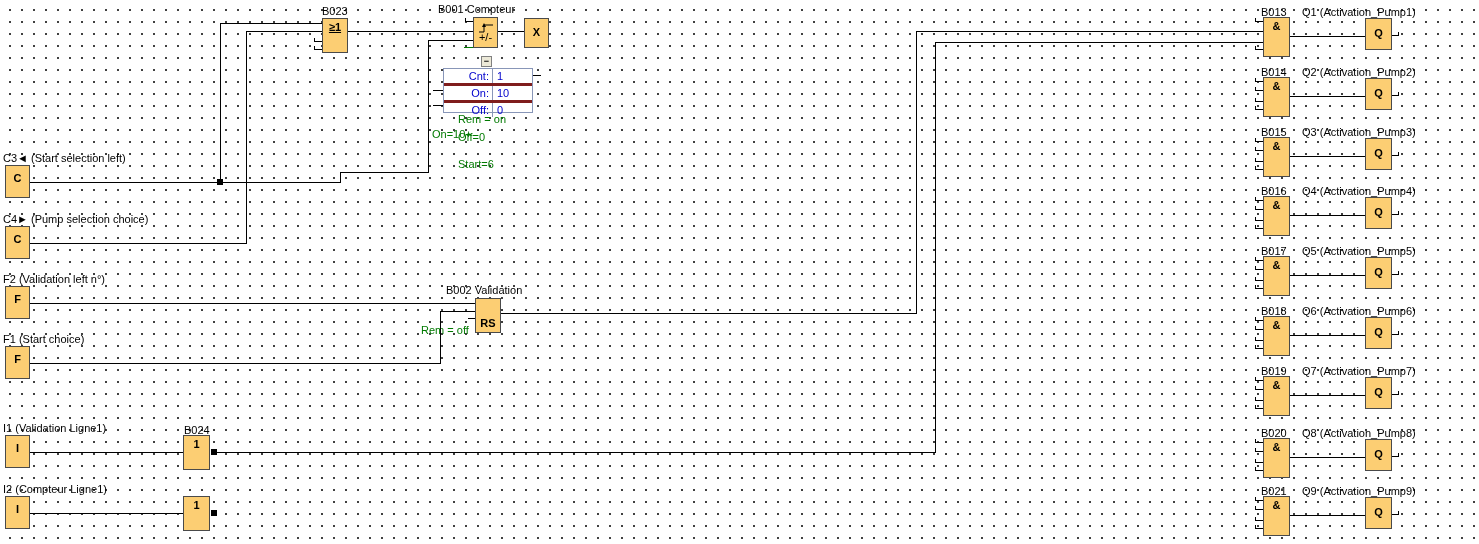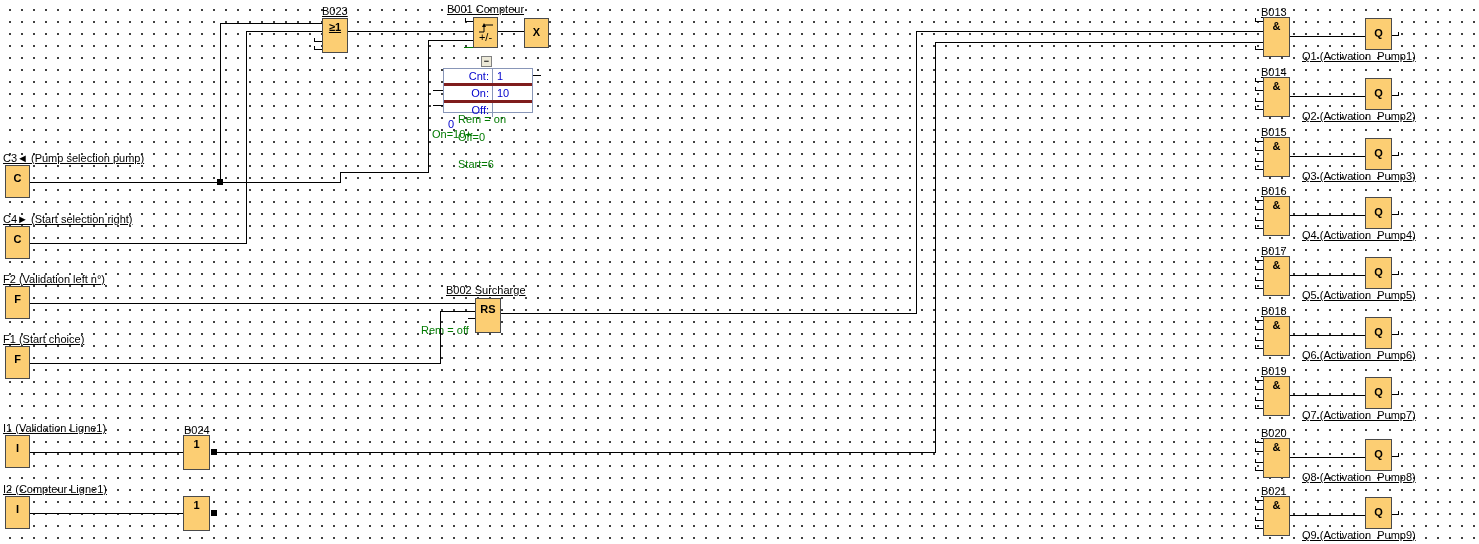--- a/index.html
+++ b/index.html
@@ -7,59 +7,59 @@
     position:relative;width:1479px;height:544px;overflow:hidden;
     background-color:#fff;
     background-image:radial-gradient(circle,#3a3a3a 0.7px,transparent 0.95px);
     background-size:12px 12px;background-position:4px 4px;
     font-family:"Liberation Sans",sans-serif;
   }
   .blk{position:absolute;background:#FCCE73;border:1px solid #4a4a4a;box-sizing:border-box;}
   .sym{display:block;text-align:center;font:bold 11px "Liberation Sans",sans-serif;color:#000;}
   .wh{position:absolute;height:1px;background:#000;}
   .wv{position:absolute;width:1px;background:#000;}
-  .lbl{position:absolute;font:11px "Liberation Sans",sans-serif;color:#000;white-space:nowrap;text-decoration:underline;}
+  .lbl{position:absolute;font:11px "Liberation Sans",sans-serif;color:#000;white-space:nowrap;}
   .green{position:absolute;font:11px "Liberation Sans",sans-serif;color:#007A00;white-space:nowrap;}
   .st{position:absolute;width:8px;height:4px;border-bottom:1px solid #000;border-left:1px solid #000;box-sizing:border-box;}
   .stq{position:absolute;width:7px;height:4px;border-bottom:1px solid #000;border-right:1px solid #000;box-sizing:border-box;}
   .dot{position:absolute;width:6px;height:6px;background:#000;}
   .sq{position:absolute;width:6px;height:6px;background:#000;}
   
   .inblk{width:25px;height:33px;padding-top:6px;}
   
   #ptable{position:absolute;left:443px;top:68px;width:90px;height:45px;border:1px solid #8896B8;box-sizing:border-box;background:#fff;}
   .prow{display:flex;height:14px;border-bottom:3px solid #7f1d1d;box-sizing:content-box;}
-  .prow:last-child{border-bottom:none;flex-direction:column;}
+  .prow:last-child{border-bottom:none;}
   .pname{width:45px;text-align:right;font:11px "Liberation Sans",sans-serif;color:#0000CC;border-right:1px solid #8896B8;padding-right:3px;line-height:14px;}
   .pval{flex:1;font:11px "Liberation Sans",sans-serif;color:#0000CC;padding-left:4px;line-height:14px;}
   #collapse{position:absolute;left:481px;top:56px;width:11px;height:11px;background:#ECE9D8;border:1px solid #808080;box-sizing:border-box;font:bold 9px "Liberation Sans",sans-serif;line-height:8px;text-align:center;color:#000;cursor:default;}
   
   .row{position:absolute;left:0;width:100%;height:0;}
   .row .glab{left:1261px;top:-11px;}
   .row .gate{left:1263px;top:0;width:27px;height:40px;padding-top:2px;}
   .row .gq{left:1290px;top:19px;width:75px;}
   .row .qblk{left:1365px;top:1px;width:27px;height:32px;padding-top:8px;}
-  .row .qlab{left:1302px;top:-11px;margin-top:44px;}
+  .row .qlab{left:1302px;top:-11px;}
   .row .qs{left:1392px;top:15px;}
   .row .s1{left:1255px;top:1px;}
   .row .s2{left:1255px;top:10px;}
   .row .s3{left:1255px;top:21px;}
   .row .s4{left:1255px;top:29px;}
 </style>
 </head>
 <body>
 
 <div id="canvas">
 
-  <div class="lbl" style="left:3px;top:152px">C3◄ (Pump selection pump)</div>
+  <div class="lbl" style="left:3px;top:152px">C3◄ (Start selection left)</div>
   <div class="blk inblk" style="left:5px;top:165px">
       <span class="sym">C</span>
     </div>
 
-  <div class="lbl" style="left:3px;top:213px">C4► (Start selection right)</div>
+  <div class="lbl" style="left:3px;top:213px">C4► (Pump selection choice)</div>
   <div class="blk inblk" style="left:5px;top:226px">
       <span class="sym">C</span>
     </div>
 
   <div class="lbl" style="left:3px;top:273px">F2 (Validation left n°)</div>
   <div class="blk inblk" style="left:5px;top:286px">
       <span class="sym">F</span>
     </div>
 
   <div class="lbl" style="left:3px;top:333px">F1 (Start choice)</div>
@@ -77,21 +77,21 @@
       <span class="sym">I</span>
     </div>
 
   <div class="lbl" style="left:322px;top:5px">B023</div>
   <div class="blk" style="left:322px;top:18px;width:26px;height:35px;padding-top:2px">
       <span class="sym" style="text-decoration:underline">≥1</span>
     </div>
   <i class="st" style="left:314px;top:38px"></i>
   <i class="st" style="left:314px;top:46px"></i>
 
-  <div class="lbl" style="left:447px;top:3px">B001 Compteur</div>
+  <div class="lbl" style="left:438px;top:3px">B001 Compteur</div>
   <div class="lbl" style="left:524px;top:19px">X1</div>
   <div class="blk" style="left:473px;top:17px;width:25px;height:31px">
     <span style="display:block;margin:2px auto 0;width:16px;height:11px">
       <svg width="16" height="11" viewBox="0 0 16 11">
           <path d="M1 9 H6 V2 H15" fill="none" stroke="#000" stroke-width="1"></path>
           <path d="M6 0 L4 4 L8 4 Z" fill="#000"></path>
         </svg>
     </span>
     <span class="sym" style="font-weight:normal">+/-</span>
   </div>
@@ -119,22 +119,22 @@
   </div>
   <div class="wh" style="left:433px;top:90px;width:10px"></div>
   <div class="wh" style="left:433px;top:105px;width:10px"></div>
   <div class="wh" style="left:533px;top:75px;width:8px"></div>
 
   <div class="green" style="left:458px;top:113px">Rem = on</div>
   <div class="green" style="left:432px;top:128px">On=10+</div>
   <div class="green" style="left:458px;top:131px">Off=0</div>
   <div class="green" style="left:458px;top:158px">Start=6</div>
 
-  <div class="lbl" style="left:446px;top:284px">B002 Surcharge</div>
-  <div class="blk" style="left:475px;top:298px;width:26px;height:35px;padding-top:4px">
+  <div class="lbl" style="left:446px;top:284px">B002 Validation</div>
+  <div class="blk" style="left:475px;top:298px;width:26px;height:35px;padding-top:18px">
       <span class="sym">RS</span>
     </div>
   <div class="wh" style="left:468px;top:318px;width:7px"></div>
   <div class="green" style="left:421px;top:324px">Rem = off</div>
 
   <div class="lbl" style="left:184px;top:424px">B024</div>
   <div class="blk" style="left:183px;top:435px;width:27px;height:35px;padding-top:2px">
       <span class="sym">1</span>
     </div>
   <div class="sq" style="left:211px;top:449px"></div>

